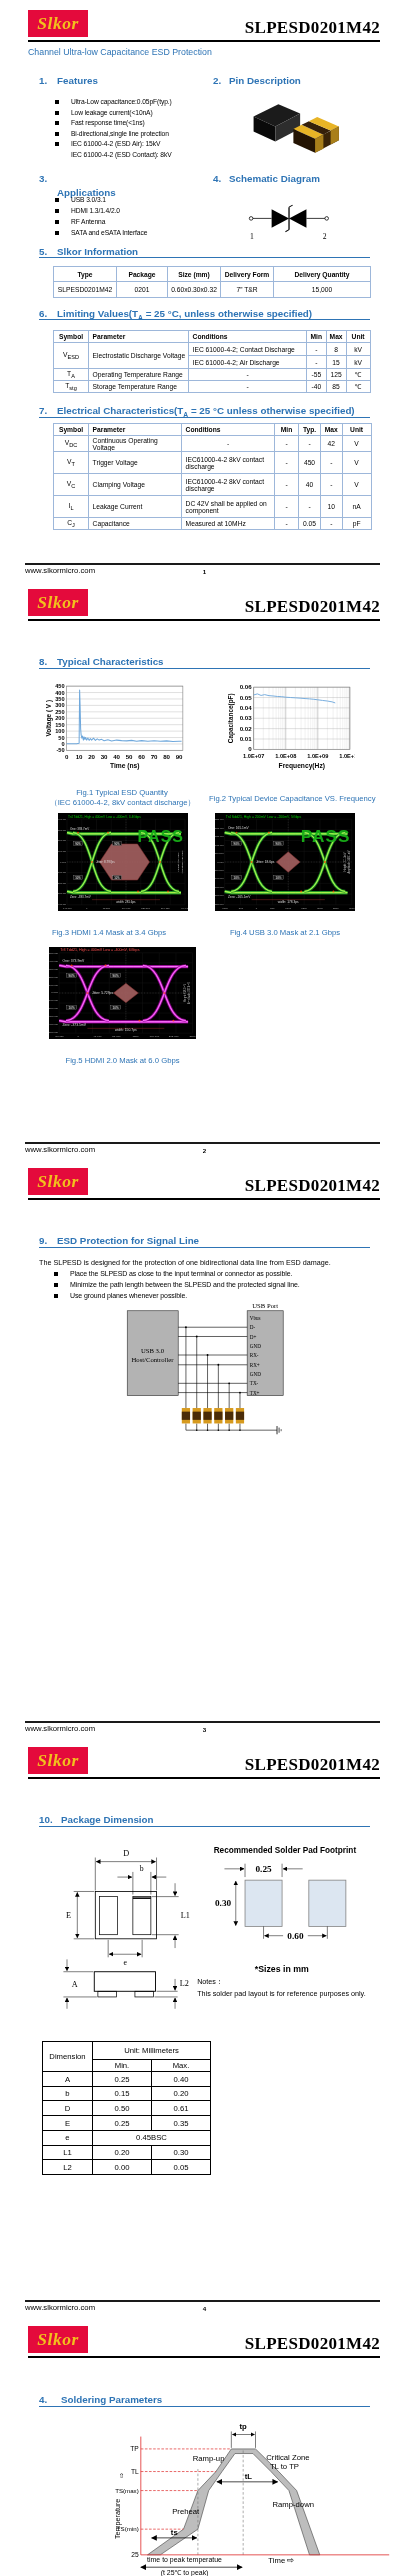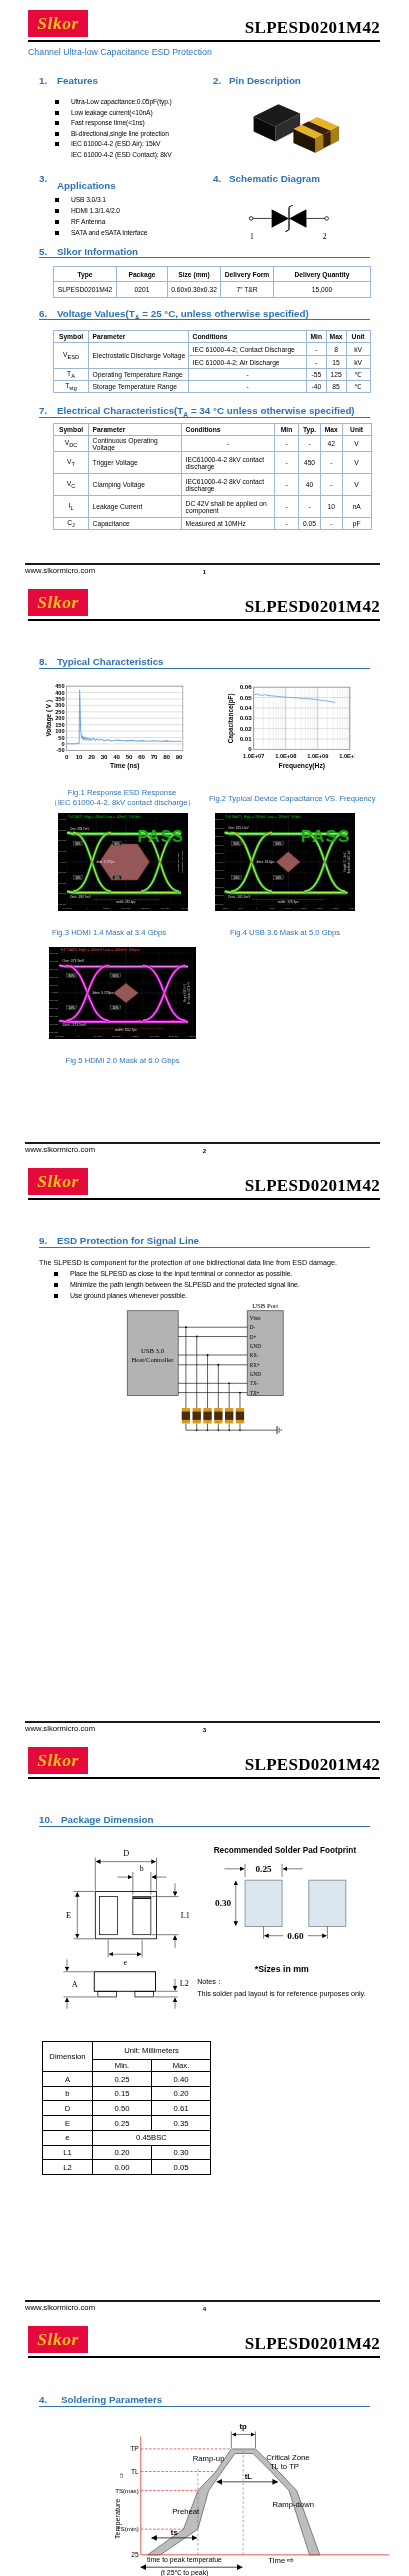--- a/index.html
+++ b/index.html
@@ -71,21 +71,21 @@
     <polygon points="82,52 98,44 140,63 124,71" fill="#e8b426"></polygon>
     <polygon points="98,44 112,37 154,55 140,63" fill="#35200a"></polygon>
     <polygon points="112,37 128,29 170,47 154,55" fill="#e8b426"></polygon>
     <polygon points="82,52 124,71 124,98 82,79" fill="#241403"></polygon>
     <polygon points="124,71 170,47 170,74 124,98" fill="#3a2408"></polygon>
     <polygon points="124,71 140,63 140,90 124,98" fill="#a97f1a"></polygon>
     <polygon points="154,55 170,47 170,74 154,82" fill="#a97f1a"></polygon>
   </svg>
 
   <div class="secnum" style="left:39px;top:173px;">3.</div>
-  <div class="sectitle" style="left:57px;top:180px;">Applications</div>
+  <div class="sectitle" style="left:57px;top:187px;">Applications</div>
   <div class="secnum" style="left:213px;top:173px;">4.</div>
   <div class="sectitle" style="left:229px;top:173px;">Schematic Diagram</div>
 
   <div class="bsq" style="left:55px;top:198px;"></div>
   <div class="bt" style="left:71px;top:196px;">USB 3.0/3.1</div>
   <div class="bsq" style="left:55px;top:209px;"></div>
   <div class="bt" style="left:71px;top:207px;">HDMI 1.3/1.4/2.0</div>
   <div class="bsq" style="left:55px;top:220px;"></div>
   <div class="bt" style="left:71px;top:218px;">RF Antenna</div>
   <div class="bsq" style="left:55px;top:231px;"></div>
@@ -129,21 +129,21 @@
       <td>SLPESD0201M42</td>
       <td>0201</td>
       <td>0.60x0.30x0.32</td>
       <td>7” T&amp;R</td>
       <td>15,000</td>
     </tr>
   </tbody>
     </table>
 
   <div class="secnum" style="left:39px;top:308px;">6.</div>
-  <div class="sectitle" style="left:57px;top:308px;"><span>Voltage Values(T</span><sub style="font-size:6.7px">A</sub><span> = 25 °C, unless otherwise specified)</span></div>
+  <div class="sectitle" style="left:57px;top:308px;"><span>Limiting Values(T</span><sub style="font-size:6.7px">A</sub><span> = 25 °C, unless otherwise specified)</span></div>
   <div class="secline" style="left:39px;top:319px;width:331px;"></div>
 
   <table class="dtab" style="left:53px;top:330px;width:317px;">
     <colgroup>
         <col style="width:35px">
         <col style="width:100px">
         <col style="width:118px">
         <col style="width:19.6px">
         <col style="width:20px">
         <col style="width:24px">
@@ -184,21 +184,21 @@
       <td class="tl">Storage Temperature Range</td>
       <td>-</td>
       <td>-40</td>
       <td>85</td>
       <td>℃</td>
     </tr>
   </tbody>
     </table>
 
   <div class="secnum" style="left:39px;top:405px;">7.</div>
-  <div class="sectitle" style="left:57px;top:405px;"><span>Electrical Characteristics(T</span><sub style="font-size:6.7px">A</sub><span> = 34 °C unless otherwise specified)</span></div>
+  <div class="sectitle" style="left:57px;top:405px;"><span>Electrical Characteristics(T</span><sub style="font-size:6.7px">A</sub><span> = 25 °C unless otherwise specified)</span></div>
   <div class="secline" style="left:39px;top:417px;width:331px;"></div>
 
   <table class="dtab" style="left:53px;top:423px;width:317px;">
     <colgroup>
         <col style="width:35px">
         <col style="width:93px">
         <col style="width:93px">
         <col style="width:24px">
         <col style="width:22px">
         <col style="width:21.6px">
@@ -362,21 +362,21 @@
         <rect x="50" y="10" width="187" height="121" fill="none" stroke="#7f7f7f" stroke-width="1.2"></rect>
         <text x="50" y="147" text-anchor="middle" font-size="11" font-weight="bold">1.0E+07</text>
         <text x="112.33333333333334" y="147" text-anchor="middle" font-size="11" font-weight="bold">1.0E+08</text>
         <text x="174.66666666666669" y="147" text-anchor="middle" font-size="11" font-weight="bold">1.0E+09</text>
         <text x="237" y="147" text-anchor="middle" font-size="11" font-weight="bold">1.0E+10</text>
         <text x="143.5" y="167" text-anchor="middle" font-size="13" font-weight="bold">Frequency(Hz)</text>
         <text x="10" y="70.5" text-anchor="middle" font-size="12.5" font-weight="bold" transform="rotate(-90 10 70.5)">Capacitance(pF)</text>
         <polyline points="50,25.125 57.102468960459504,23.10833333333333 64.36464943257909,26.133333333333333 71.34434710458422,24.519999999999996 79.74055821085896,26.536666666666665 87.52840612610967,27.141666666666666 96.14927431180789,28.150000000000002 104.54548541808265,28.553333333333335 112.33333333333334,29.561666666666667 121.44198089061018,30.166666666666657 131.09753639638816,30.77166666666666 140.206183953665,31.37666666666666 149.86173945944302,32.18333333333332 158.48260764514123,32.78833333333333 166.87881875141596,33.59499999999999 174.66666666666669,34.603333333333325 183.77531422394352,35.81333333333333 193.4308697297215,37.023333333333326 202.53951728699835,38.63666666666666 208.5802414311672,40.65333333333333" fill="none" stroke="#6fa8dc" stroke-width="1.8" stroke-linejoin="round"></polyline>
       </svg></div>
 
-  <div class="cap" style="left:60px;top:209px;width:124px;">Fig.1 Response ESD Response</div>
+  <div class="cap" style="left:60px;top:209px;width:124px;">Fig.1 Typical ESD Quantity</div>
   <div class="cap" style="left:50px;top:219px;width:144px;">（IEC 61000-4-2, 8kV contact discharge）</div>
   <div class="cap" style="left:209px;top:215px;width:155px;">Fig.2 Typical Device Capacitance VS. Frequency</div>
 
   <div class="abs" style="left:58px;top:234px;width:130px;height:98px;"><svg width="100%" height="100%" viewBox="0 0 260 190" preserveAspectRatio="none">
         <rect x="0" y="0" width="260" height="190" fill="#000"></rect>
         <line x1="18" y1="12" x2="18" y2="178" stroke="#262626" stroke-width="0.5"></line>
         <line x1="47.5" y1="12" x2="47.5" y2="178" stroke="#262626" stroke-width="0.5"></line>
         <line x1="77" y1="12" x2="77" y2="178" stroke="#262626" stroke-width="0.5"></line>
         <line x1="106.5" y1="12" x2="106.5" y2="178" stroke="#262626" stroke-width="0.5"></line>
         <line x1="136" y1="12" x2="136" y2="178" stroke="#262626" stroke-width="0.5"></line>
@@ -534,21 +534,21 @@
         <text x="77" y="186" font-size="4.8" fill="#aaa" text-anchor="middle">0</text>
         <text x="106.5" y="186" font-size="4.8" fill="#aaa" text-anchor="middle">50p</text>
         <text x="136" y="186" font-size="4.8" fill="#aaa" text-anchor="middle">100p</text>
         <text x="165.5" y="186" font-size="4.8" fill="#aaa" text-anchor="middle">150p</text>
         <text x="195" y="186" font-size="4.8" fill="#aaa" text-anchor="middle">200p</text>
         <text x="224.5" y="186" font-size="4.8" fill="#aaa" text-anchor="middle">250p</text>
         <text x="254" y="186" font-size="4.8" fill="#aaa" text-anchor="middle">300p</text>
       </svg></div>
 
   <div class="cap" style="left:44px;top:349px;width:130px;">Fig.3 HDMI 1.4 Mask at 3.4 Gbps</div>
-  <div class="cap" style="left:215px;top:349px;width:140px;">Fig.4 USB 3.6 Mask at 5.0 Gbps</div>
+  <div class="cap" style="left:215px;top:349px;width:140px;">Fig.4 USB 3.0 Mask at 2.1 Gbps</div>
 
   <div class="abs" style="left:49px;top:368px;width:147px;height:92px;"><svg width="100%" height="100%" viewBox="0 0 260 190" preserveAspectRatio="none">
         <rect x="0" y="0" width="260" height="190" fill="#000"></rect>
         <line x1="18" y1="12" x2="18" y2="178" stroke="#262626" stroke-width="0.5"></line>
         <line x1="47.5" y1="12" x2="47.5" y2="178" stroke="#262626" stroke-width="0.5"></line>
         <line x1="77" y1="12" x2="77" y2="178" stroke="#262626" stroke-width="0.5"></line>
         <line x1="106.5" y1="12" x2="106.5" y2="178" stroke="#262626" stroke-width="0.5"></line>
         <line x1="136" y1="12" x2="136" y2="178" stroke="#262626" stroke-width="0.5"></line>
         <line x1="165.5" y1="12" x2="165.5" y2="178" stroke="#262626" stroke-width="0.5"></line>
         <line x1="195" y1="12" x2="195" y2="178" stroke="#262626" stroke-width="0.5"></line>
@@ -637,21 +637,21 @@
   <div class="logo">
       <span>Slkor</span>
     </div>
   <div class="dtitle">SLPESD0201M42</div>
   <div class="h-rule"></div>
 
   <div class="secnum" style="left:39px;top:77px;">9.</div>
   <div class="sectitle" style="left:57px;top:77px;">ESD Protection for Signal Line</div>
   <div class="secline" style="left:39px;top:89px;width:331px;"></div>
 
-  <div class="para" style="left:39px;top:100px;">The SLPESD is component for the protection of one bidirectional data line from ESD damage.</div>
+  <div class="para" style="left:39px;top:100px;">The SLPESD is designed for the protection of one bidirectional data line from ESD damage.</div>
   <div class="bsq" style="left:54px;top:114px;"></div>
   <div class="bt" style="left:70px;top:112px;font-size:7px;">Place the SLPESD as close to the input terminal or connector as possible.</div>
   <div class="bsq" style="left:54px;top:125px;"></div>
   <div class="bt" style="left:70px;top:123px;font-size:7px;">Minimize the path length between the SLPESD and the protected signal line.</div>
   <div class="bsq" style="left:54px;top:136px;"></div>
   <div class="bt" style="left:70px;top:134px;font-size:7px;">Use ground planes whenever possible.</div>
 
   <svg class="abs" style="left:121px;top:144px;" width="170" height="140" viewBox="0 0 330 272">
     <text x="280" y="12" text-anchor="middle" font-size="13" class="serif">USB Port</text>
     <rect x="12" y="17" width="99" height="165" fill="#b3b3b3" stroke="#333" stroke-width="1.2"></rect>

